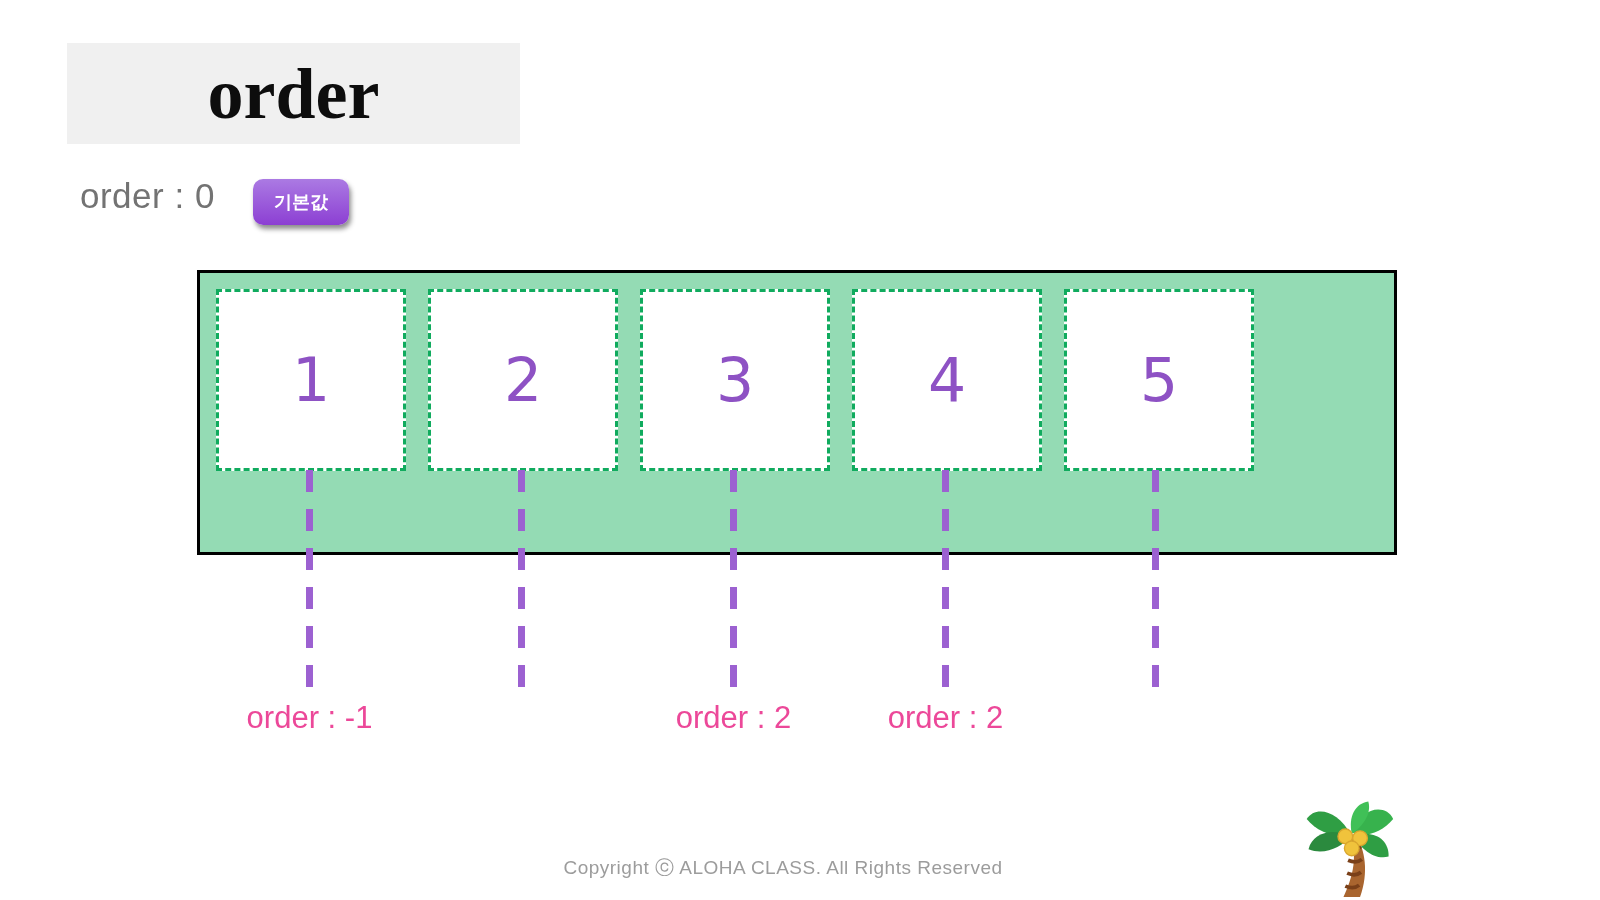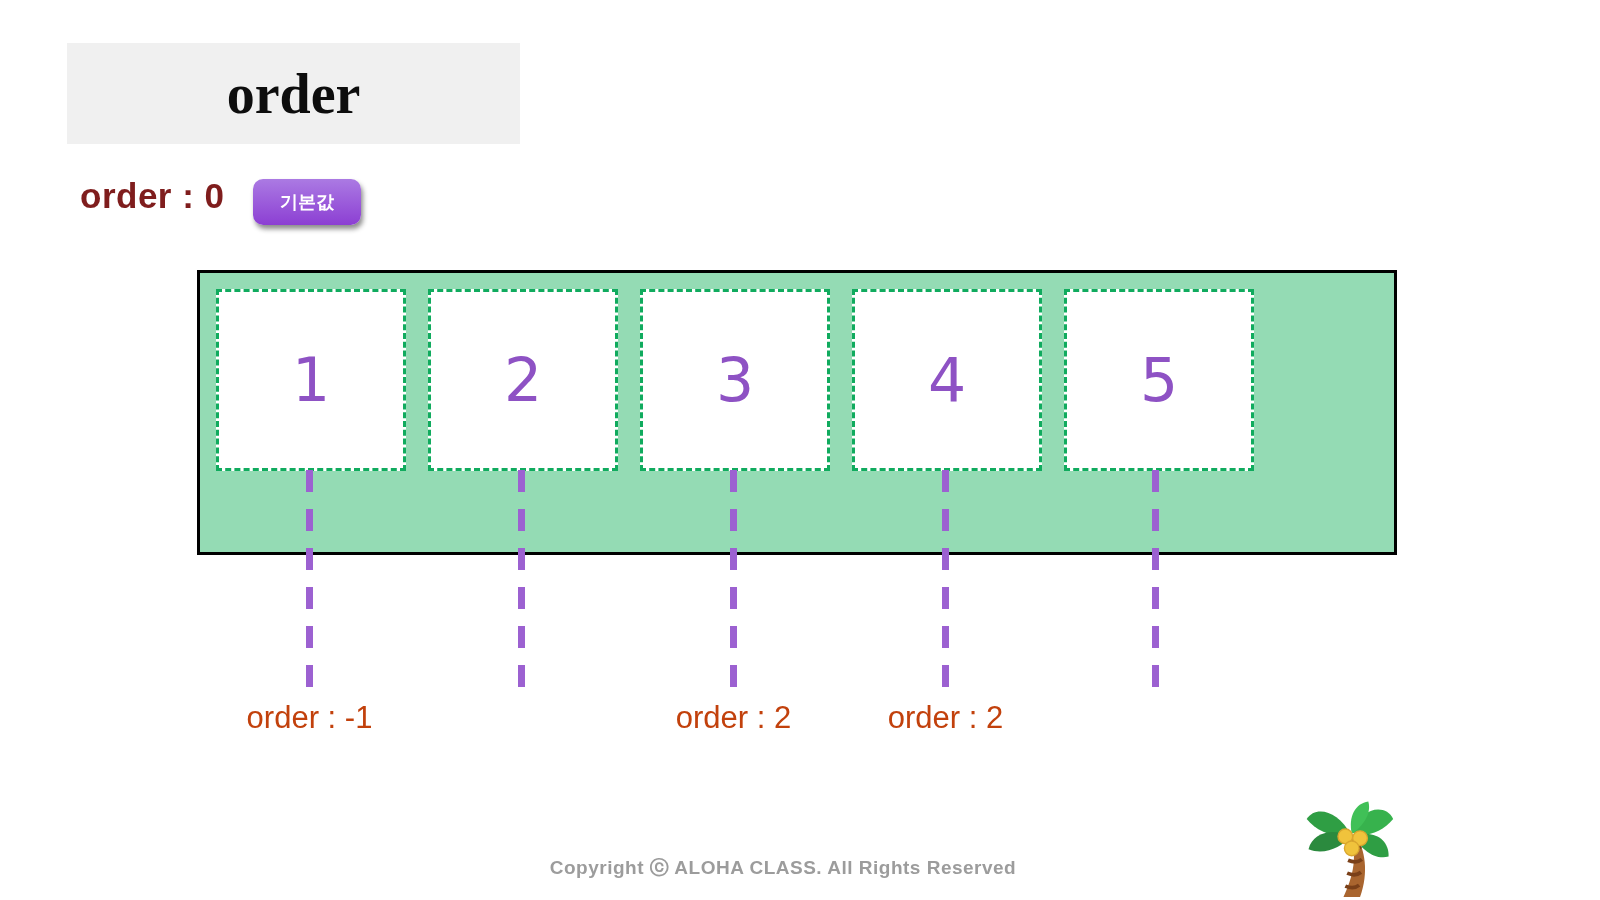--- a/index.html
+++ b/index.html
@@ -3,51 +3,51 @@
 <meta charset="utf-8">
 <style>
   html,body{margin:0;padding:0;background:#ffffff;}
   .canvas{position:relative;width:1600px;height:900px;background:#ffffff;overflow:hidden;
           font-family:"Liberation Sans","DejaVu Sans",sans-serif;}
 
   
   .title-block{position:absolute;left:67px;top:43px;width:453px;height:101px;
                background:#f0f0f0;display:flex;align-items:center;justify-content:center;}
   .title-text{font-family:"Liberation Serif","DejaVu Serif",serif;font-weight:700;
-              font-size:56px;line-height:1;color:#0d0d0d;margin:0;}
+              font-size:72px;line-height:1;color:#0d0d0d;margin:0;}
 
   
-  .prop-label{position:absolute;left:80px;top:176px;font-size:35px;font-weight:700;
-              color:#7f1d1d;letter-spacing:0.5px;}
-  .badge{position:absolute;left:253px;top:179px;width:108px;height:46px;border-radius:10px;
+  .prop-label{position:absolute;left:80px;top:176px;font-size:35px;font-weight:400;
+              color:#737373;letter-spacing:0.5px;}
+  .badge{position:absolute;left:253px;top:179px;width:96px;height:46px;border-radius:10px;
          background:linear-gradient(180deg,#ab7ae3 0%,#8c3fd3 100%);
          color:#ffffff;font-size:18px;font-weight:700;display:flex;align-items:center;
          justify-content:center;box-shadow:2px 4px 5px rgba(0,0,0,0.45);}
 
   
   .flex-container{position:absolute;left:197px;top:270px;width:1200px;height:285px;
                   box-sizing:border-box;background:#94dbb4;border:3px solid #000000;
                   padding:16px;display:flex;gap:22px;z-index:1;}
   .flex-box{flex:0 0 190px;width:190px;height:182px;box-sizing:border-box;background:#ffffff;
             border:3px dashed #10ab5e;display:flex;align-items:center;justify-content:center;}
   .flex-num{font-size:60px;color:#8e52c4;font-family:"DejaVu Sans","Liberation Sans",sans-serif;}
 
   
   .dash-line{position:absolute;top:470px;width:7px;height:220px;z-index:5;
              background:repeating-linear-gradient(to bottom,#9c61d1 0 22px,transparent 22px 39px);}
   .line-0{left:306px}.line-1{left:518px}.line-2{left:730px}.line-3{left:942px}.line-4{left:1152px}
 
   
   .order-label{position:absolute;top:700px;width:221px;text-align:center;
-               font-size:31px;color:#c2410c;}
+               font-size:31px;color:#ec4899;}
   .label-0{left:199px}.label-1{left:411px}.label-2{left:623px}.label-3{left:835px}.label-4{left:1045px}
 
   
   .copyright{position:absolute;top:855px;left:0;width:1566px;text-align:center;
-             font-size:19px;color:#9c9c9c;letter-spacing:0.5px;font-weight:bold;}
+             font-size:19px;color:#9c9c9c;letter-spacing:0.5px;}
   .palm{position:absolute;left:1303px;top:793px;width:92px;height:107px;}
 </style>
 </head>
 <body>
 
 <div class="canvas">
 
   <div class="title-block">
     <h1 class="title-text">order</h1>
   </div>

